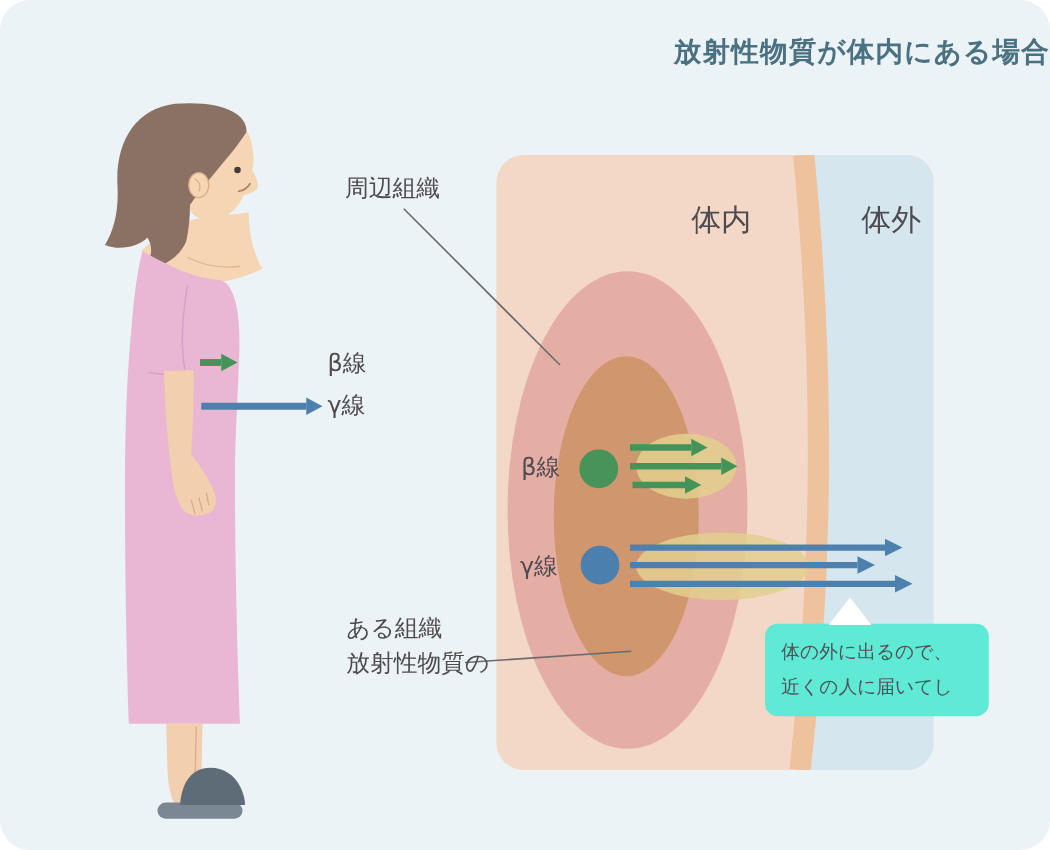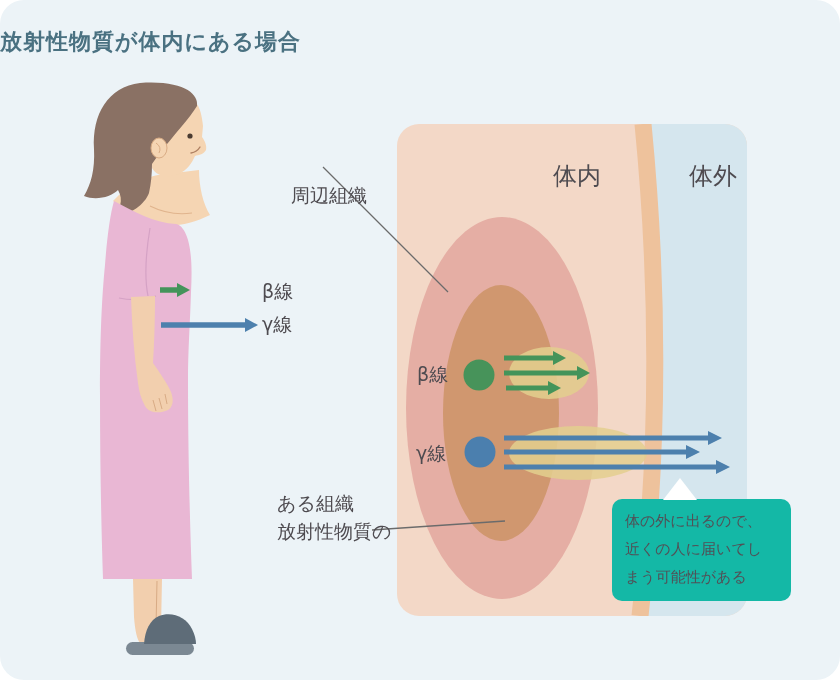--- a/index.html
+++ b/index.html
@@ -7,33 +7,33 @@
     position:relative;
     width:840px;height:680px;
     background:#ecf3f7;
     border-radius:24px;
     overflow:hidden;
     font-family:"DejaVu Sans","Liberation Sans",sans-serif;
   }
   .art{position:absolute;left:0;top:0;}
   .page-title{
     position:absolute;left:0;top:27px;width:840px;
-    text-align:left;font-size:22px;font-weight:bold;
+    text-align:right;font-size:22px;font-weight:bold;
     color:#4a7181;letter-spacing:1px;
   }
   .lbl{
     position:absolute;color:#4e4b50;font-size:19px;
     white-space:nowrap;line-height:22px;
   }
   .lbl-zone{font-size:24px;}
   .lbl-two-line{line-height:28px;}
   .lbl-two-line span{display:block;}
   .callout{
     position:absolute;left:612px;top:499px;width:179px;
-    box-sizing:border-box;background:#14b8a6;border-radius:10px;
+    box-sizing:border-box;background:#5eead4;border-radius:10px;
     padding:8px 13px 10px;font-size:15px;line-height:28px;color:#515157;
   }
   .callout .tip{
     position:absolute;top:-21px;left:51px;width:0;height:0;
     border-left:17px solid transparent;border-right:17px solid transparent;
     border-bottom:22px solid #ffffff;
   }
   .callout span{display:block;white-space:nowrap;}
 </style>
 </head>
@@ -142,33 +142,32 @@
       <line x1="161" y1="325" x2="245" y2="325"></line>
         <polygon points="245,318 258,325 245,332" stroke="none"></polygon>
     </g>
   </svg>
 
   <div class="page-title">放射性物質が体内にある場合</div>
 
   <div class="lbl" style="left:262px;top:280px;">β線</div>
   <div class="lbl" style="left:262px;top:313px;">γ線</div>
 
-  <div class="lbl" style="left:291px;top:140px;margin-top:44px;">周辺組織</div>
+  <div class="lbl" style="left:276px;top:140px;">周辺組織</div>
 
   <div class="lbl lbl-zone" style="left:553px;top:165px;">体内</div>
   <div class="lbl lbl-zone" style="left:689px;top:165px;">体外</div>
 
   <div class="lbl" style="left:417px;top:363px;">β線</div>
   <div class="lbl" style="left:416px;top:442px;">γ線</div>
 
   <div class="lbl lbl-two-line" style="left:277px;top:489px;">
     <span>ある組織</span>
     <span>放射性物質の</span>
   </div>
 
   <div class="callout">
     <div class="tip"></div>
     <span>体の外に出るので、</span>
     <span>近くの人に届いてし</span>
-    <span>まう可能性がある</span>
   </div>
 
 </div>
 
 </body></html>

